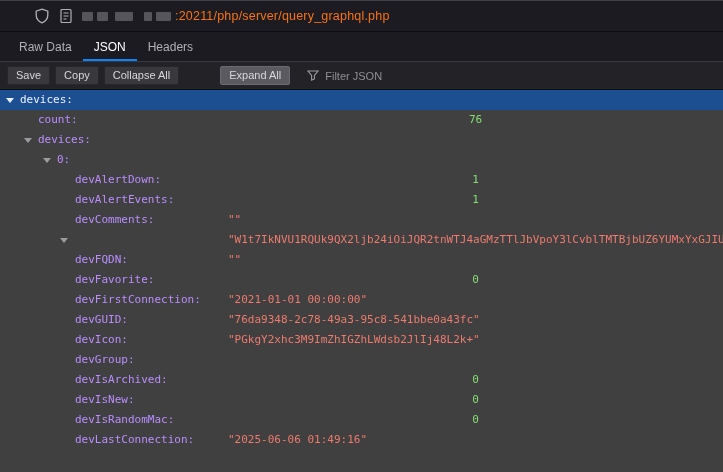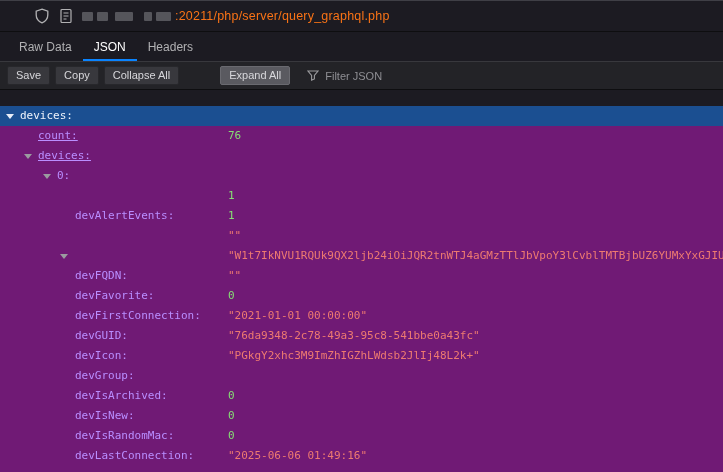--- a/index.html
+++ b/index.html
@@ -49,43 +49,42 @@
     background: #38383d; border: 1px solid #27272b; border-radius: 2px;
     padding: 2px 8px; line-height: 13px; cursor: default;
   }
   .tbtn.active { background: #5a5a60; border-color: #6a6a70; margin-left: 36px; }
   .filterbox { display: flex; align-items: center; gap: 6px; margin-left: 12px; }
   .filtertext { font-size: 11px; color: #8f8f94; }
 
   
   .tree {
     flex: 1 1 auto;
-    background: #701a75;
+    background: #404040;
     font-family: "DejaVu Sans Mono", "Liberation Mono", monospace;
     font-size: 11px;
     overflow: hidden;
-    margin-top: 16px;
   }
   .row { height: 20px; position: relative; }
   .row.sel { background: #1b4f91; }
   .k { position: absolute; top: 0; line-height: 20px; color: #b98eff; white-space: pre; }
   .row.sel .k { color: #eef3fb; }
-  .i0 { left: 20px; } .i1 { left: 38px; text-decoration: underline; } .i2 { left: 57px; } .i3 { left: 75px; }
+  .i0 { left: 20px; } .i1 { left: 38px; } .i2 { left: 57px; } .i3 { left: 75px; }
   .tw {
     position: absolute; top: 8px; width: 0; height: 0;
     border-left: 4px solid transparent; border-right: 4px solid transparent;
     border-top: 5px solid #9b9ba0;
   }
   .t0 { left: 6px; } .t1 { left: 24px; } .t2 { left: 43px; } .t3 { left: 60px; }
   .row.sel .tw { border-top-color: #e8eef8; }
   .val {
     position: absolute; left: 228px; right: 0; top: 0;
     line-height: 20px; white-space: pre; overflow: hidden;
   }
-  .num { color: #86de74; }
+  .num { color: #86de74; text-align: center; }
   .str { color: #ee7a70; }
   .nul { color: #96969a; }
 </style>
 </head>
 <body>
 
 <div class="browser">
 
   <div class="topbar">
     <span class="ic">
@@ -146,29 +145,31 @@
       <span class="tw t1"></span>
       <span class="k i1">devices:</span>
     </div>
 
     <div class="row">
       <span class="tw t2"></span>
       <span class="k i2">0:</span>
     </div>
 
     <div class="row">
+      <span class="k i3">devAlertDown:</span>
       <span class="val num">1</span>
     </div>
 
     <div class="row">
       <span class="k i3">devAlertEvents:</span>
       <span class="val num">1</span>
     </div>
 
     <div class="row">
+      <span class="k i3">devComments:</span>
       <span class="val str">""</span>
     </div>
 
     <div class="row">
       <span class="tw t3"></span>
       <span class="val str">"W1t7IkNVU1RQUk9QX2ljb24iOiJQR2tnWTJ4aGMzTTlJbVpoY3lCvblTMTBjbUZ6YUMxYxGJIUWlQand2</span>
     </div>
 
     <div class="row">
       <span class="k i3">devFQDN:</span>

